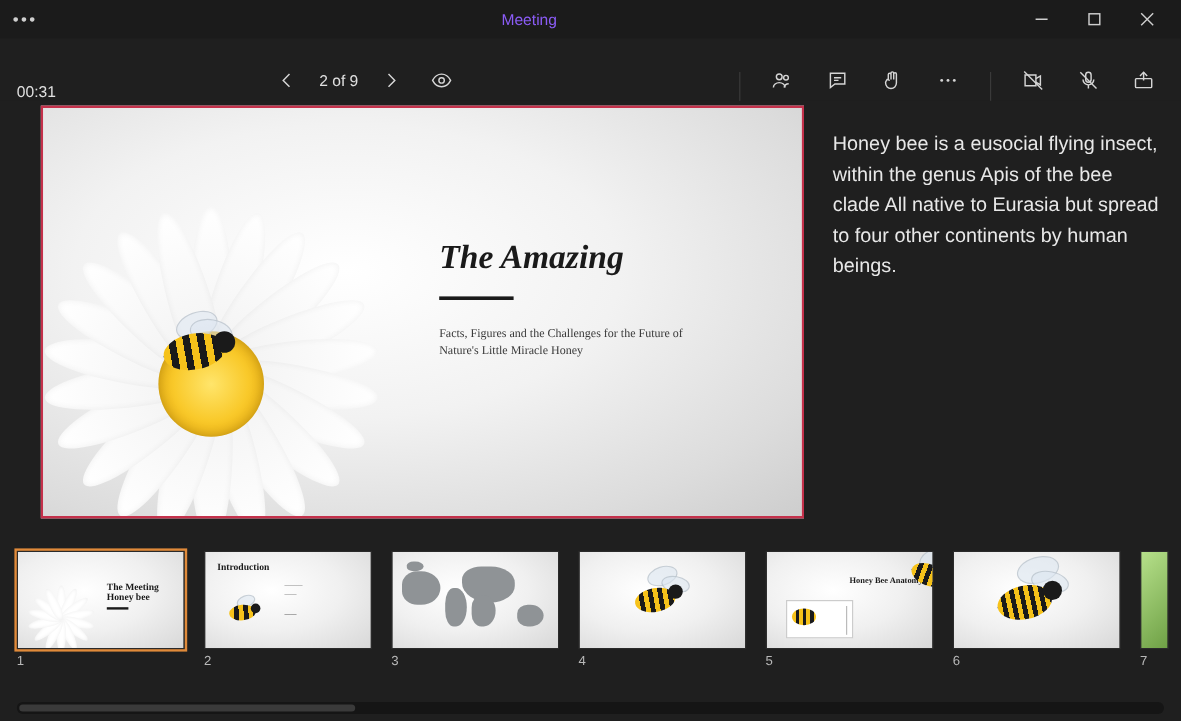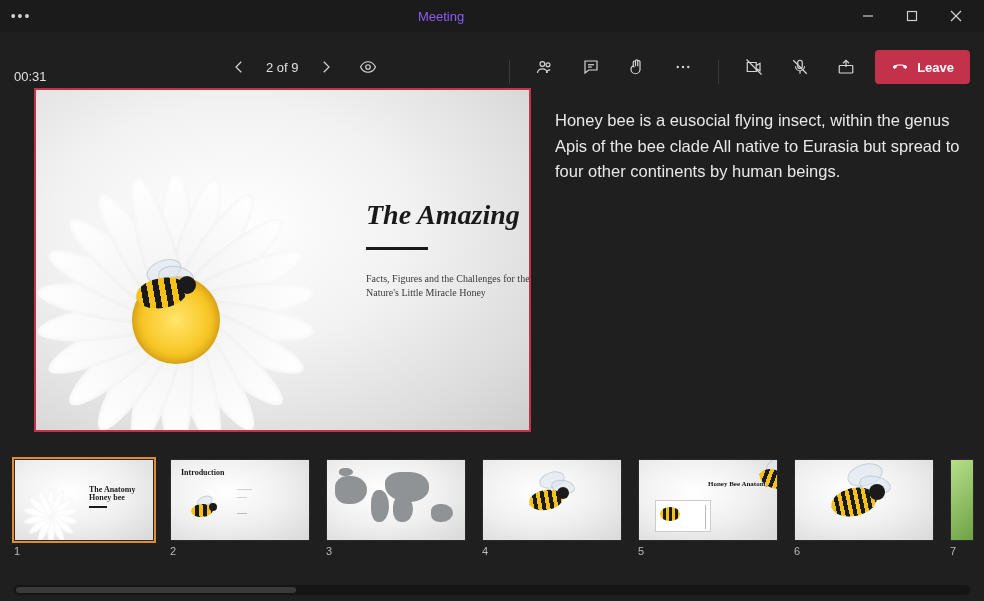--- a/index.html
+++ b/index.html
@@ -26,21 +26,21 @@
   .navgroup { display: flex; align-items: center; gap: 2px; margin-left: 140px; }
   .navgroup .pageof { font-size: 13px; color: #e0e0e0; padding: 0 8px; }
 
   .pillbtn { height: 32px; padding: 0 16px; border: 1px solid #4a4a4a; border-radius: 4px; background: #262626; color: #e6e6e6; font-size: 13px; display: flex; align-items: center; cursor: pointer; }
 
   .leavebtn { height: 34px; padding: 0 16px; border-radius: 4px; background: #c4314b; color: #fff; font-size: 13px; font-weight: 600; display: flex; align-items: center; gap: 8px; cursor: pointer; }
   .leavebtn svg { width: 18px; height: 18px; fill: #fff; }
 
   
   .stage { flex: 1; display: flex; padding: 4px 14px 4px 34px; gap: 24px; overflow: hidden; }
-  .slideframe { position: relative; width: 497px; height: 344px; border: 2px solid #c4314b; background: #f0f0f0; flex-shrink: 0; }
+  .slideframe { position: relative; width: 636px; height: 344px; border: 2px solid #c4314b; background: #f0f0f0; flex-shrink: 0; }
   .slidecontent { position: absolute; inset: 0; background: radial-gradient(ellipse 90% 90% at 40% 40%, #ffffff 0%, #f2f2f2 40%, #dcdcdc 75%, #c9c9c9 100%); overflow: hidden; }
 
   
   .daisy { position: absolute; left: -30px; top: 60px; width: 340px; height: 340px; }
   .petal { position: absolute; left: 50%; top: 50%; width: 36px; height: 140px; background: linear-gradient(180deg,#ffffff 0%,#f5f5f5 70%,#e8e8e8 100%); border-radius: 50% 50% 44% 44% / 60% 60% 40% 40%; transform-origin: 50% 100%; box-shadow: inset 0 0 6px rgba(0,0,0,0.06); }
   .center { position: absolute; left: 50%; top: 50%; width: 88px; height: 88px; margin-left: -44px; margin-top: -44px; border-radius: 50%; background: radial-gradient(circle, #ffe56b 0%, #f9c92a 50%, #d99800 100%); box-shadow: inset 0 0 10px rgba(0,0,0,0.2); }
 
   
   .bee { position: absolute; width: 90px; height: 60px; }
   .bee .body { position: absolute; width: 52px; height: 30px; border-radius: 50%; background: repeating-linear-gradient(90deg, #f6c21a 0, #f6c21a 6px, #1a1a1a 6px, #1a1a1a 12px); top: 20px; left: 20px; transform: rotate(-10deg); }
@@ -181,26 +181,20 @@
       </svg>
   </div>
   <div class="iconbtn">
     <svg viewBox="0 0 24 24">
         <rect x="3" y="10" width="18" height="10" rx="1"></rect>
         <path d="M12 3v9"></path>
         <path d="M8 7l4-4 4 4"></path>
       </svg>
   </div>
 
-  <div class="leavebtn">
-    <svg viewBox="0 0 24 24">
-        <path d="M4.5 14.5c-1.4-1-2.2-2.1-1.9-3.2.3-1.1 2.6-2.8 9.4-2.8s9.1 1.7 9.4 2.8c.3 1.1-.5 2.2-1.9 3.2l-2.6-1.6c-.5-.3-.8-.9-.7-1.5l.1-.9c-1.2-.3-2.7-.5-4.3-.5s-3.1.2-4.3.5l.1.9c.1.6-.2 1.2-.7 1.5L4.5 14.5z"></path>
-      </svg>
-    <span>Leave</span>
-  </div>
 </div>
 
 <div class="stage">
   <div class="slideframe">
     <div class="slidecontent">
 
       <div class="daisy">
         <div id="petals">
             <div class="petal" style="transform: translate(-50%, -100%) rotate(0deg); margin-top: -8px;"></div>
             <div class="petal" style="transform: translate(-50%, -100%) rotate(16.3636deg); margin-top: -8px;"></div>
@@ -265,21 +259,21 @@
             <div class="t-petal" style="left: 38px; top: 14px; transform: rotate(154.286deg);"></div>
             <div class="t-petal" style="left: 38px; top: 14px; transform: rotate(180deg);"></div>
             <div class="t-petal" style="left: 38px; top: 14px; transform: rotate(205.714deg);"></div>
             <div class="t-petal" style="left: 38px; top: 14px; transform: rotate(231.429deg);"></div>
             <div class="t-petal" style="left: 38px; top: 14px; transform: rotate(257.143deg);"></div>
             <div class="t-petal" style="left: 38px; top: 14px; transform: rotate(282.857deg);"></div>
             <div class="t-petal" style="left: 38px; top: 14px; transform: rotate(308.571deg);"></div>
             <div class="t-petal" style="left: 38px; top: 14px; transform: rotate(334.286deg);"></div>
           </div>
       </div>
-      <div class="t-title" style="left:74px; top:26px; font-size:8px; line-height:1.05;">The Anatomy Honey bee</div>
+      <div class="t-title" style="left:74px; top:26px; font-size:8px; line-height:1.05;">The Meeting Honey bee</div>
       <div style="position:absolute; left:74px; top:46px; width:18px; height:1.5px; background:#1a1a1a;"></div>
     </div>
     <div class="thumbnum">1</div>
   </div>
 
   <div class="thumbwrap">
     <div class="thumb">
       <div class="t-title" style="left:10px; top:8px; font-size:8px;">Introduction</div>
       <div class="t-bee" style="position:absolute; left:18px; top:40px;">
         <div class="wing" style="width:16px; height:10px; top:-4px; left:8px; transform:rotate(-20deg);"></div>

